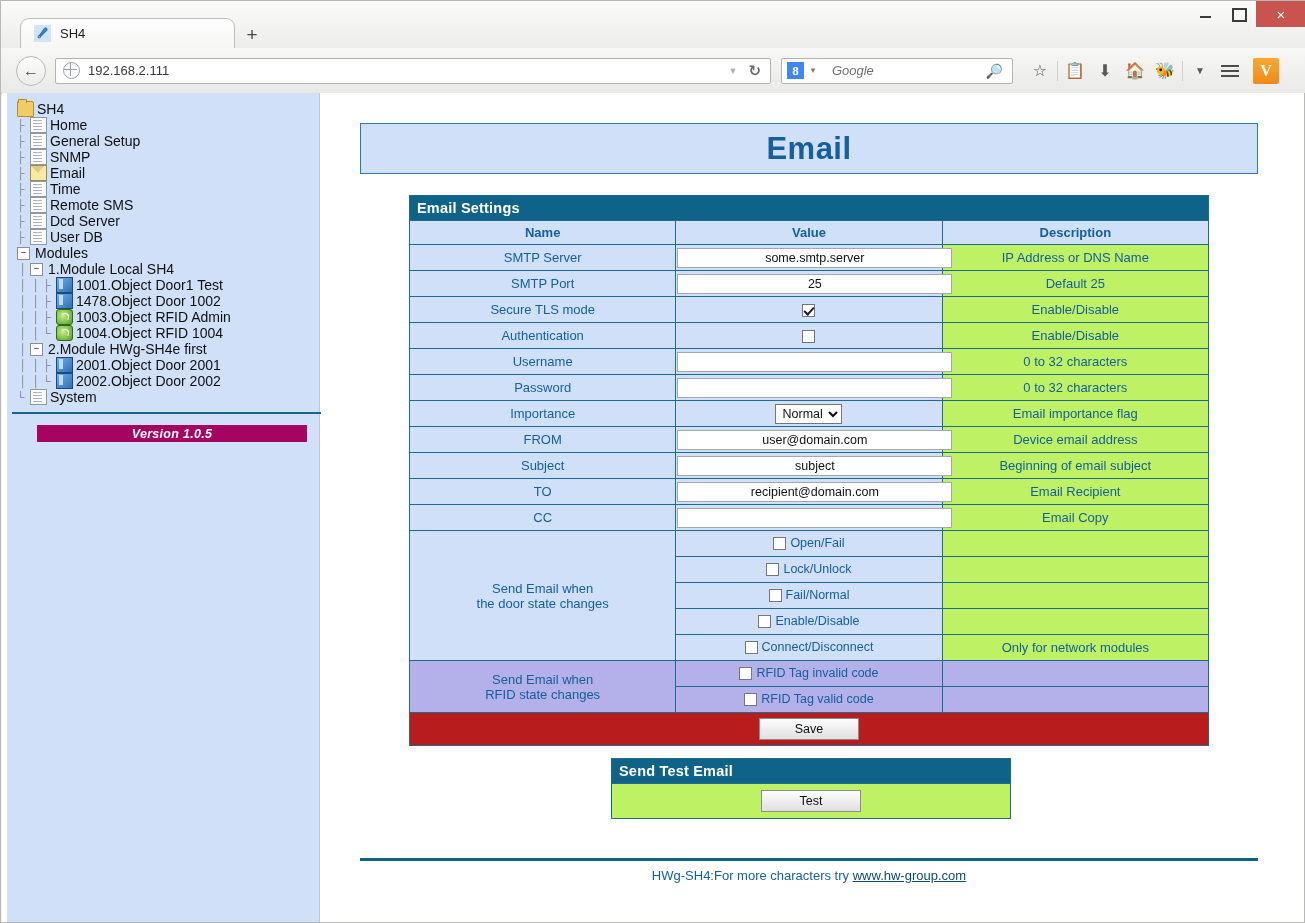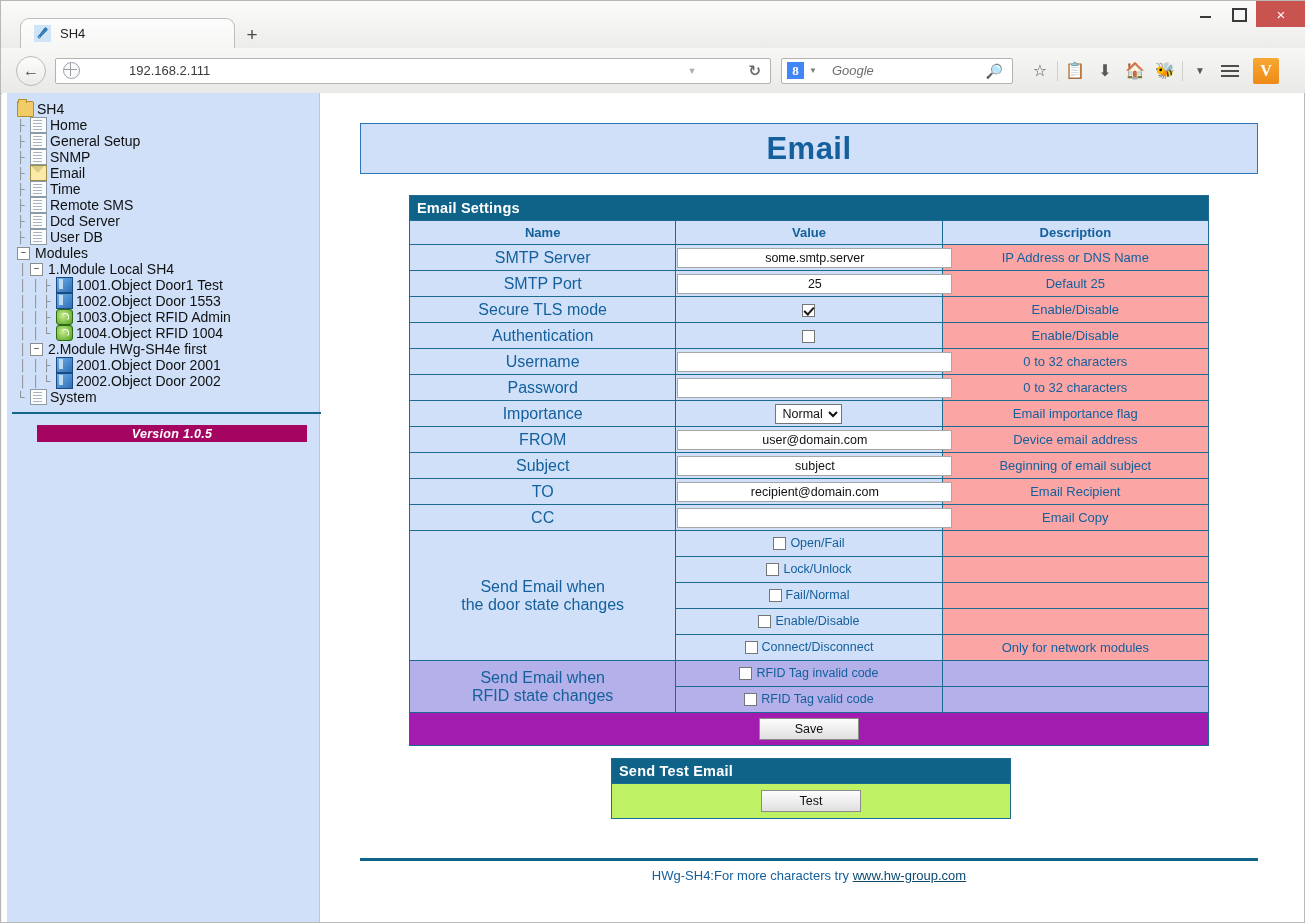--- a/index.html
+++ b/index.html
@@ -53,21 +53,21 @@
     display:flex;align-items:center;
   }
   .backbtn{
     margin-left:15px;width:28px;height:28px;border-radius:50%;
     border:1px solid #b9b9b5;background:linear-gradient(#fdfdfd,#ebebea);
     display:flex;align-items:center;justify-content:center;color:#4e4e4e;font-size:16px;flex:none;
   }
   .urlbar{
     margin-left:9px;width:716px;height:26px;background:#fff;
     border:1px solid #b3b3af;border-radius:2px;
-    display:flex;align-items:center;box-sizing:border-box;flex:none;gap:41px;
+    display:flex;align-items:center;box-sizing:border-box;flex:none;
   }
   .globe{
     width:15px;height:15px;border-radius:50%;border:1px solid #9aa0a6;
     margin-left:7px;flex:none;position:relative;background:#fafafa;
   }
   .globe::before{content:"";position:absolute;left:6px;top:0;width:1px;height:13px;background:#9aa0a6;}
   .globe::after{content:"";position:absolute;top:6px;left:0;width:13px;height:1px;background:#9aa0a6;}
   .urltext{margin-left:8px;font-size:13px;color:#3a3a3a;flex:1;white-space:nowrap;}
   .urldrop{color:#b0b0ac;font-size:9px;margin-right:11px;}
   .reload{color:#6b6b6b;font-size:15px;margin-right:9px;font-weight:600;}
@@ -153,23 +153,23 @@
     border:1px solid #1d6a93;box-sizing:border-box;
   }
   .sect-head{
     background:#106388;color:#fff;font-size:14.5px;font-weight:700;
     text-align:left;padding:4px 12px 4px 7px;height:24px;letter-spacing:.2px;
   }
   .colhead{
     background:#cfe0f8;color:#15609c;font-size:13px;font-weight:700;
     text-align:center;height:24px;
   }
-  .cell-name{background:#cfe0f8;color:#15609c;font-size:16px;text-align:center;height:26px;}
+  .cell-name{background:#cfe0f8;color:#15609c;font-size:13px;text-align:center;height:26px;}
   .cell-val{background:#cfe0f8;text-align:center;height:26px;}
-  .cell-desc{background:#fca5a5;color:#15609c;font-size:13px;text-align:center;height:26px;}
+  .cell-desc{background:#bef264;color:#15609c;font-size:13px;text-align:center;height:26px;}
   .rfidrow .cell-name,.rfidrow .cell-val,.rfidrow .cell-desc{background:#b3b0ea;}
 
   input.txt{
     width:275px;height:20px;box-sizing:border-box;
     border:1px solid #a7a7a7;background:#fff;
     text-align:center;font-size:12.5px;color:#111;
     font-family:"Liberation Sans",sans-serif;
   }
   .chk{
     width:13px;height:13px;box-sizing:border-box;border:1px solid #767676;
@@ -183,21 +183,21 @@
   .chkrow .lbl{margin-left:4px;vertical-align:1px;}
   select.sel{
     font-size:12.5px;font-family:"Liberation Sans",sans-serif;
     padding:1px 2px;border:1px solid #767676;background:#fff;color:#111;
   }
   .btn{
     min-width:100px;height:22px;background:linear-gradient(#fdfdfd,#dfdfdf);
     border:1px solid #8c8c8c;font-size:12.5px;color:#111;
     font-family:"Liberation Sans",sans-serif;cursor:default;
   }
-  .saverow td{background:#a21caf;text-align:center;padding:5px 0;}
+  .saverow td{background:#b91c1c;text-align:center;padding:5px 0;}
 
   table.testmail{
     position:absolute;left:290px;top:665px;width:400px;border-collapse:collapse;
   }
   table.testmail td{border:1px solid #1d6a93;box-sizing:border-box;}
   .testrow td{background:#bef264;text-align:center;padding:6px 0;}
 
   .footsep{position:absolute;left:39px;top:765px;width:898px;border-top:3px solid #106388;}
   .footer{
     position:absolute;left:39px;top:775px;width:898px;text-align:center;
@@ -333,21 +333,21 @@
           <span class="tvline">│</span>
           <span class="tdash">├</span>
           <span class="ic ic-door"></span>
           <span class="tlabel">1001.Object Door1 Test</span>
         </div>
         <div class="trow">
           <span class="tvline">│</span>
           <span class="tvline">│</span>
           <span class="tdash">├</span>
           <span class="ic ic-door"></span>
-          <span class="tlabel">1002.Object Door 1553</span>
+          <span class="tlabel">1478.Object Door 1002</span>
         </div>
         <div class="trow">
           <span class="tvline">│</span>
           <span class="tvline">│</span>
           <span class="tdash">├</span>
           <span class="ic ic-rfid"></span>
           <span class="tlabel">1003.Object RFID Admin</span>
         </div>
         <div class="trow">
           <span class="tvline">│</span>

